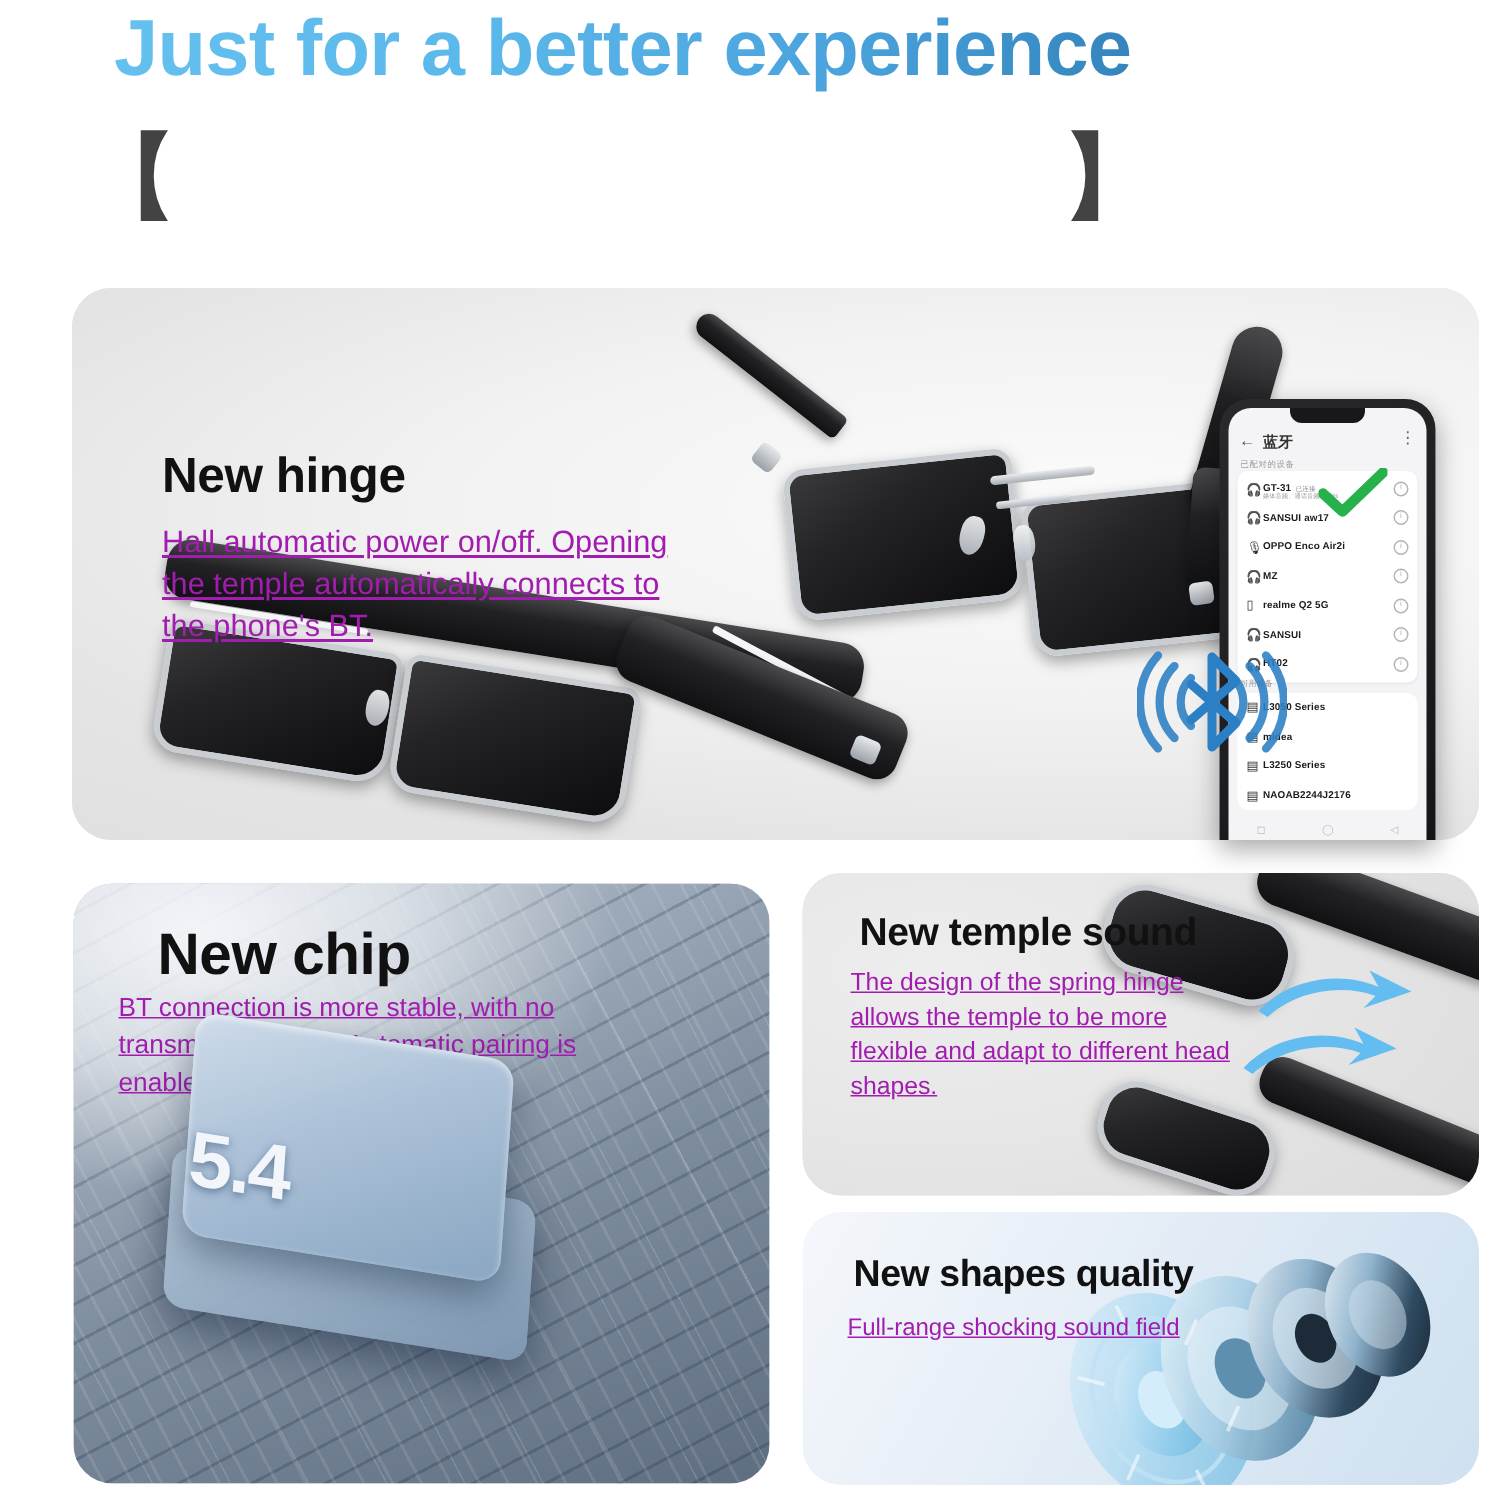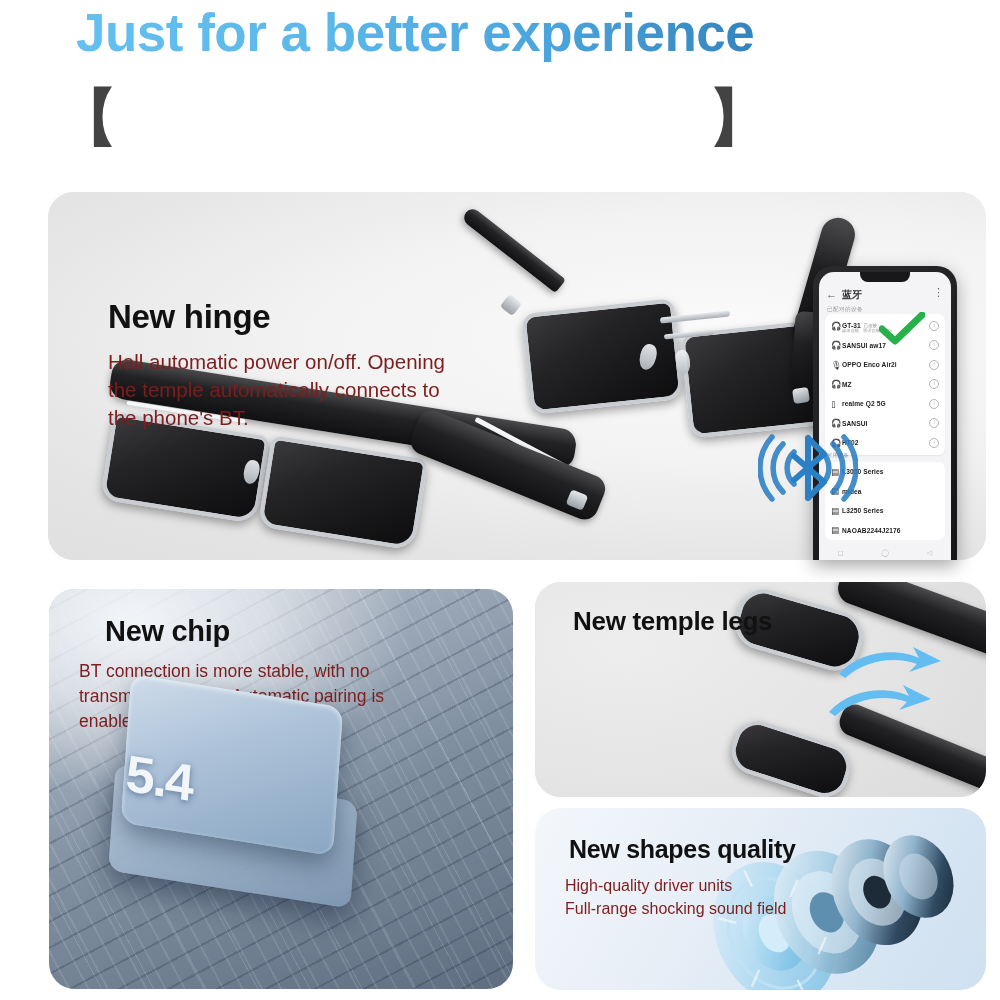--- a/index.html
+++ b/index.html
@@ -24,21 +24,21 @@
   #brk-left{left:0px;}
   #brk-right{left:652px;}
   #subtitle-text{
     position:absolute;left:36px;top:0px;width:640px;
     font-size:23.5px;line-height:34px;color:#2e2e2e;
   }
 
   
   .panel{position:absolute;border-radius:26px;overflow:hidden;}
   .p-title{position:absolute;font-weight:bold;color:#111;letter-spacing:-0.3px;}
-  .p-body{position:absolute;color:#7f1d1d;}
+  .p-body{position:absolute;color:#a21caf;text-decoration:underline;}
 
   
   #panel-new-form{left:32px;top:192px;width:938px;height:368px;background:#e3e3e3;}
   #nf-bg{position:absolute;inset:0;
     background:
       radial-gradient(120% 90% at 72% 40%,#fbfbfb 0%,#f2f2f2 38%,#e4e4e4 70%,#dedede 100%);}
   #nf-title{left:60px;top:106px;font-size:33px;}
   #nf-body{left:60px;top:156px;width:360px;font-size:20.5px;line-height:28px;}
 
   
@@ -101,21 +101,21 @@
   #chip-top{position:absolute;left:18px;top:0;width:212px;height:150px;
      background:linear-gradient(155deg,#cfdcea 0%,#aec3d9 40%,#9bb4cd 70%,#8aa6c2 100%);
      transform:skewY(9deg) skewX(-4deg);border-radius:16px;
      box-shadow:0 10px 26px rgba(20,40,65,.45), inset 0 2px 5px rgba(255,255,255,.6);}
   #chip-base{position:absolute;left:4px;top:92px;width:242px;height:108px;
      background:linear-gradient(155deg,#c2d2e2 0%,#9fb5cb 45%,#7f98b2 100%);
      transform:skewY(9deg) skewX(-4deg);border-radius:14px;opacity:.95;
      box-shadow:0 12px 28px rgba(15,30,55,.5);}
   #chip-label{position:absolute;left:110px;top:748px;font-size:52px;font-weight:bold;color:#f2f6fa;
      letter-spacing:-2px;transform:skewY(9deg) skewX(-4deg);text-shadow:0 2px 6px rgba(30,60,95,.5);}
-  #nc-title{left:56px;top:26px;font-size:29px;}
+  #nc-title{left:56px;top:26px;font-size:39px;}
   #nc-body{left:30px;top:70px;width:350px;font-size:17.5px;line-height:25px;}
 
   
   #panel-temple{left:519px;top:582px;width:451px;height:215px;background:#e2e2e2;}
   #tp-bg{position:absolute;inset:0;background:
       radial-gradient(110% 120% at 20% 30%,#ededed 0%,#e6e6e6 45%,#dadada 100%);}
   #tp-title{left:38px;top:24px;font-size:26px;}
   #tp-body{left:32px;top:62px;width:262px;font-size:16.5px;line-height:23px;}
   .tp-arrow{position:absolute;}
 
@@ -286,21 +286,22 @@
     <div class="hingejoint" style="left:292px;top:168px;width:19px;height:16px;transform:rotate(22deg);"></div>
     <div class="lens" style="left:196px;top:150px;width:112px;height:46px;border-radius:24px;transform:rotate(18deg);"></div>
 
     <svg class="tp-arrow" style="left:300px;top:62px;width:110px;height:40px;" viewBox="0 0 110 40">
       <path d="M4 30 C26 6 62 4 84 14 L78 3 L106 17 L74 28 L82 20 C60 12 30 16 10 34 Z" fill="#63bdf0"></path>
     </svg>
     <svg class="tp-arrow" style="left:290px;top:100px;width:110px;height:40px;" viewBox="0 0 110 40">
       <path d="M4 30 C26 6 62 4 84 14 L78 3 L106 17 L74 28 L82 20 C60 12 30 16 10 34 Z" fill="#63bdf0"></path>
     </svg>
 
-    <div class="p-title" id="tp-title">New temple legs</div>
+    <div class="p-title" id="tp-title">New temple sound</div>
+    <div class="p-body" id="tp-body">The design of the spring hinge allows the temple to be more flexible and adapt to different head shapes.</div>
   </div>
 
   <div class="panel" id="panel-sound">
     <div id="sq-bg"></div>
 
     <svg id="driver" viewBox="0 0 300 200">
       <defs>
         <linearGradient id="gA" x1="0" y1="0" x2="1" y2="1">
           <stop offset="0" stop-color="#dff0fa"></stop>
             <stop offset="0.5" stop-color="#9dd2ee"></stop>
@@ -337,18 +338,17 @@
           <path d="M18 54 L32 66"></path>
             <path d="M106 118 L92 130"></path>
           <path d="M106 54 L92 66"></path>
             <path d="M18 130 L32 118"></path>
         </g>
       </g>
     </svg>
 
     <div class="p-title" id="sq-title">New shapes quality</div>
     <div class="p-body" id="sq-body">
-      <div>High-quality driver units</div>
       <div>Full-range shocking sound field</div>
     </div>
   </div>
 
 </div>
 
 </body></html>

